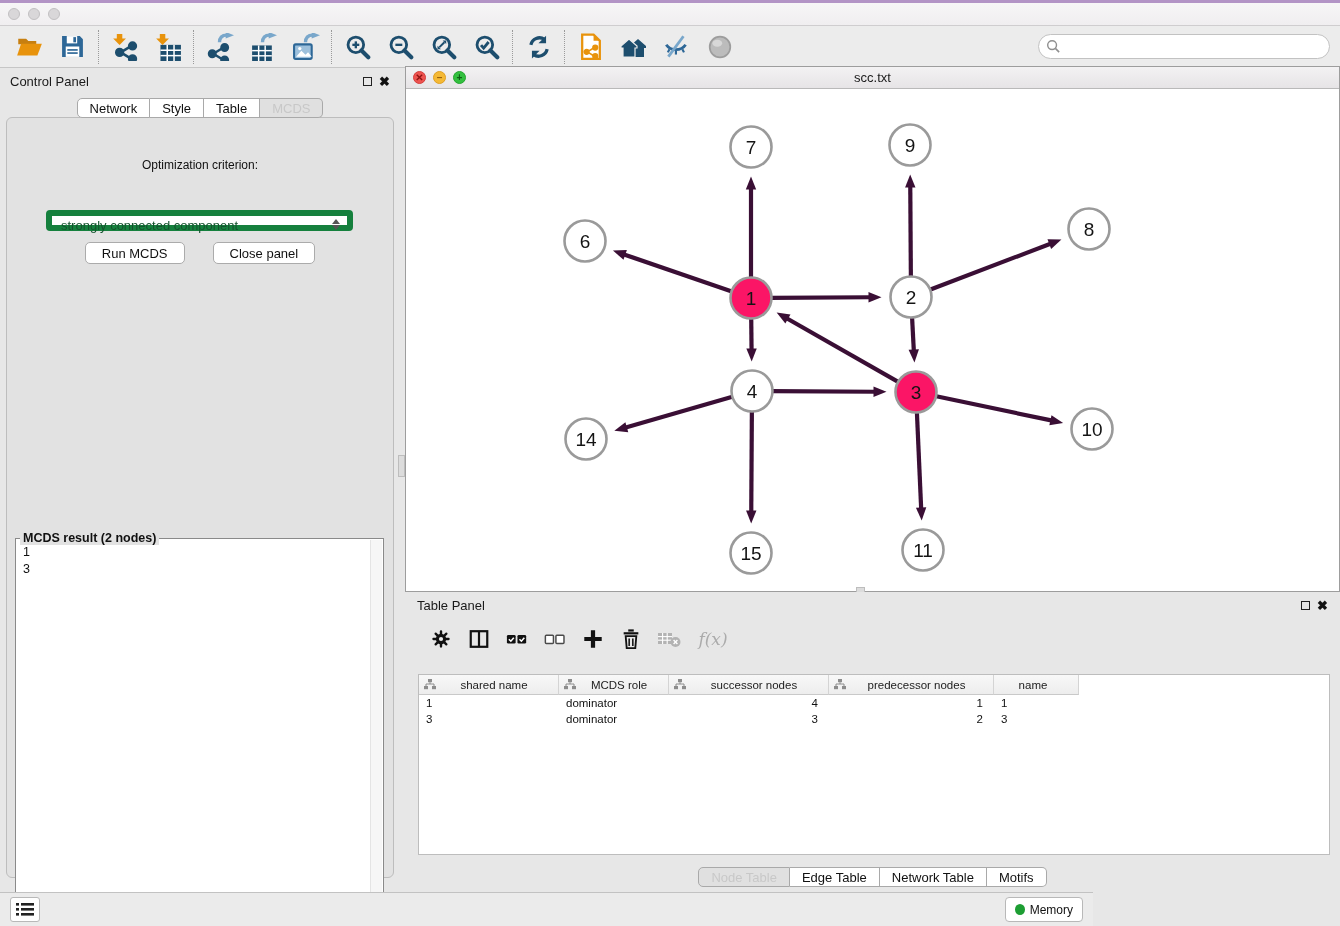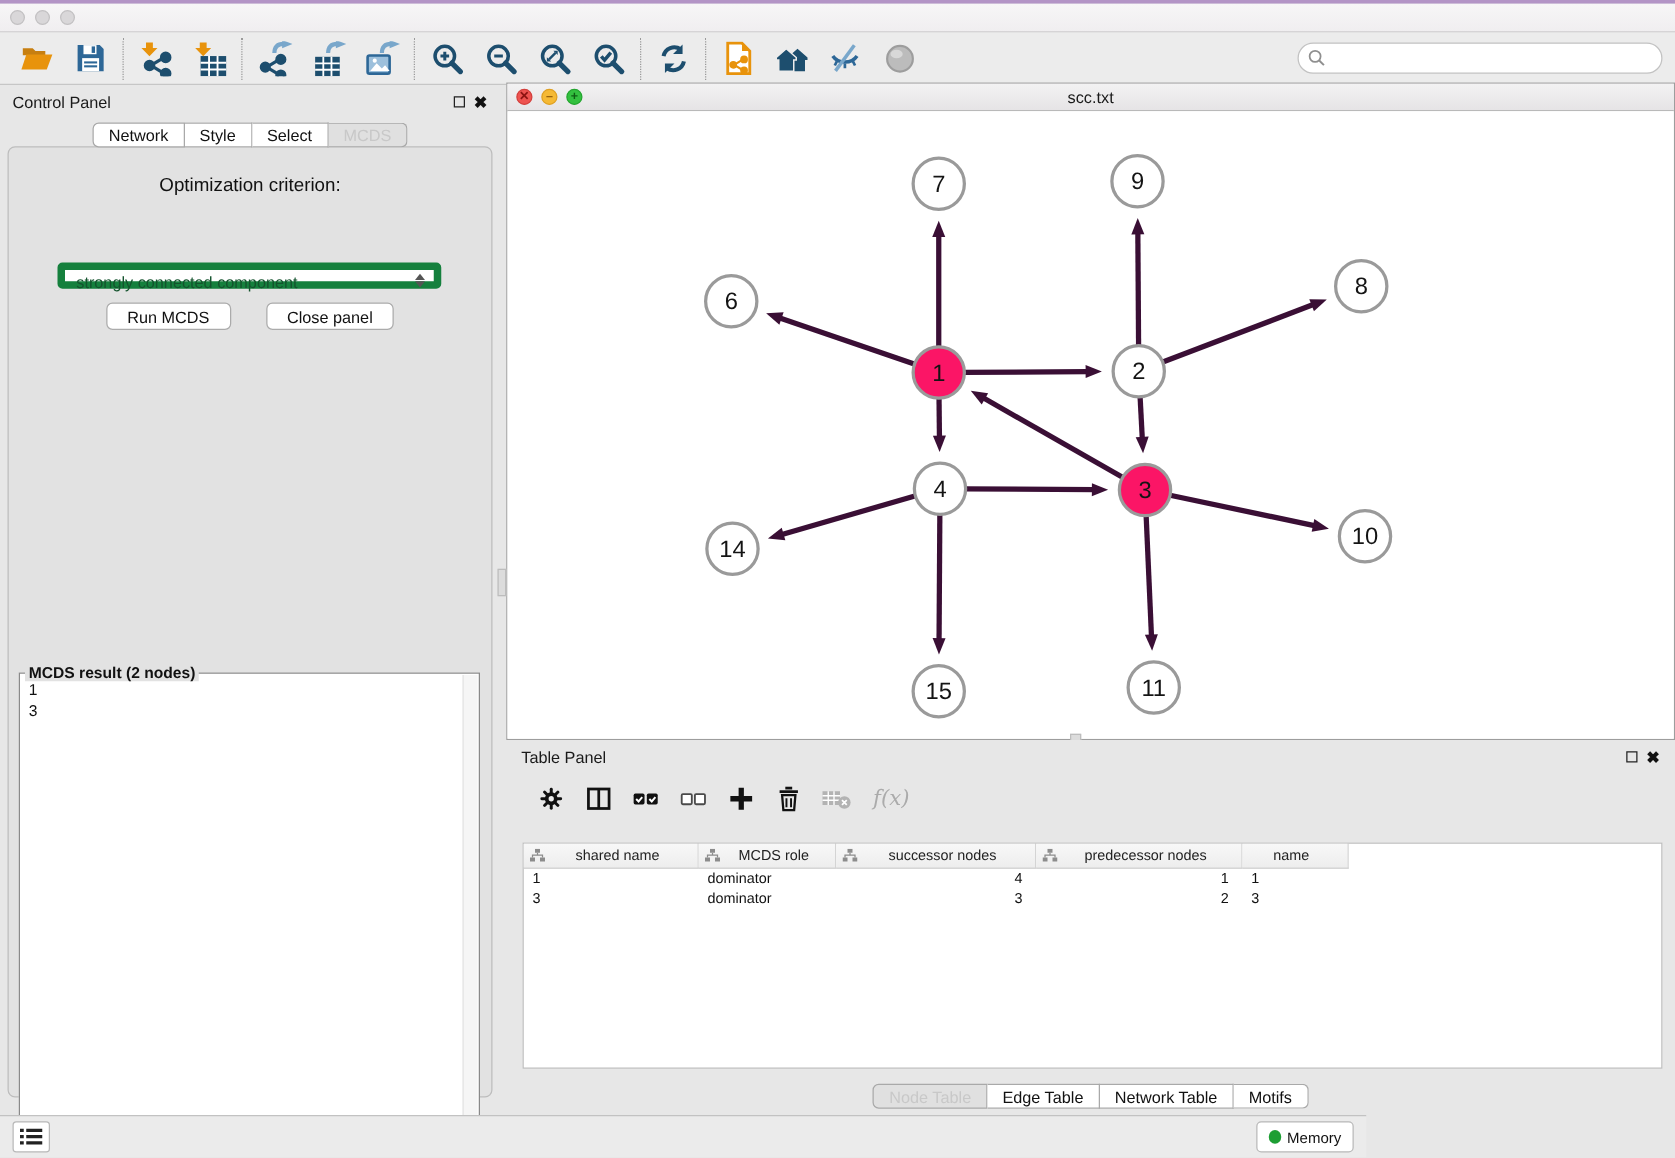--- a/index.html
+++ b/index.html
@@ -33,21 +33,21 @@
   .float-box { width:9px; height:9px; border:1.5px solid #222; }
   .close-x { font-size:13px; font-weight:bold; color:#111; line-height:9px; }
   .cp-tabs { position:absolute; top:30px; left:0; width:100%; display:flex; justify-content:center; z-index:2; }
   .tab { height:20px; padding:0 12px; font-size:13px; line-height:19px; background:#fff; color:#111;
     border:1px solid #a9a9a9; border-left:none; }
   .tab:first-child { border-left:1px solid #a9a9a9; border-radius:5px 0 0 5px; }
   .tab:last-child { border-radius:0 5px 5px 0; }
   .tab.active { background:#e0e0e0; color:#c8c8c8; }
   .cp-content { position:absolute; top:49px; left:6px; width:388px; height:761px;
     background:#e2e2e2; border:1px solid #bdbdbd; border-radius:6px; }
-  .opt-label { text-align:center; margin-top:22px; font-size:15px; color:#111; }
+  .opt-label { text-align:center; margin-top:40px; font-size:12px; color:#111; }
   .criterion-select { position:absolute; left:39px; top:92px; width:307px; height:21px; background:#fff;
     border:6px solid #15803d; border-radius:4px; font-size:13px; line-height:19px; padding-left:9px; color:#14532d; }
   .sel-arrows { position:absolute; right:7px; top:3px; display:flex; flex-direction:column; gap:1px; }
   .sel-arrows i { width:0; height:0; border-left:4px solid transparent; border-right:4px solid transparent; display:block; }
   .arr-up { border-bottom:5px solid #555; }
   .arr-dn { border-top:5px solid #555; }
   .cp-buttons { position:absolute; top:124px; left:0; width:100%; display:flex; justify-content:center; gap:28px; }
   .push-btn { height:22px; padding:0 16px; background:#fff; border:1px solid #ababab; border-radius:5px;
     font-size:13px; color:#111; font-family:"Liberation Sans",sans-serif; }
   .result-fieldset { position:absolute; left:8px; top:420px; width:369px; height:381px;
@@ -331,21 +331,21 @@
   <div class="cp-header">
     <span class="cp-title">Control Panel</span>
     <span class="panel-btns">
       <span class="float-box"></span>
       <span class="close-x">✖</span>
     </span>
   </div>
   <div class="cp-tabs" id="cp-tabs">
       <div class="tab">Network</div>
       <div class="tab">Style</div>
-      <div class="tab">Select</div>
+      <div class="tab">Table</div>
       <div class="tab active">MCDS</div>
     </div>
   <div class="cp-content">
     <div class="opt-label">Optimization criterion:</div>
     <div class="criterion-select">
       <span>strongly connected component</span>
       <span class="sel-arrows">
           <i class="arr-up"></i>
           <i class="arr-dn"></i>
         </span>

